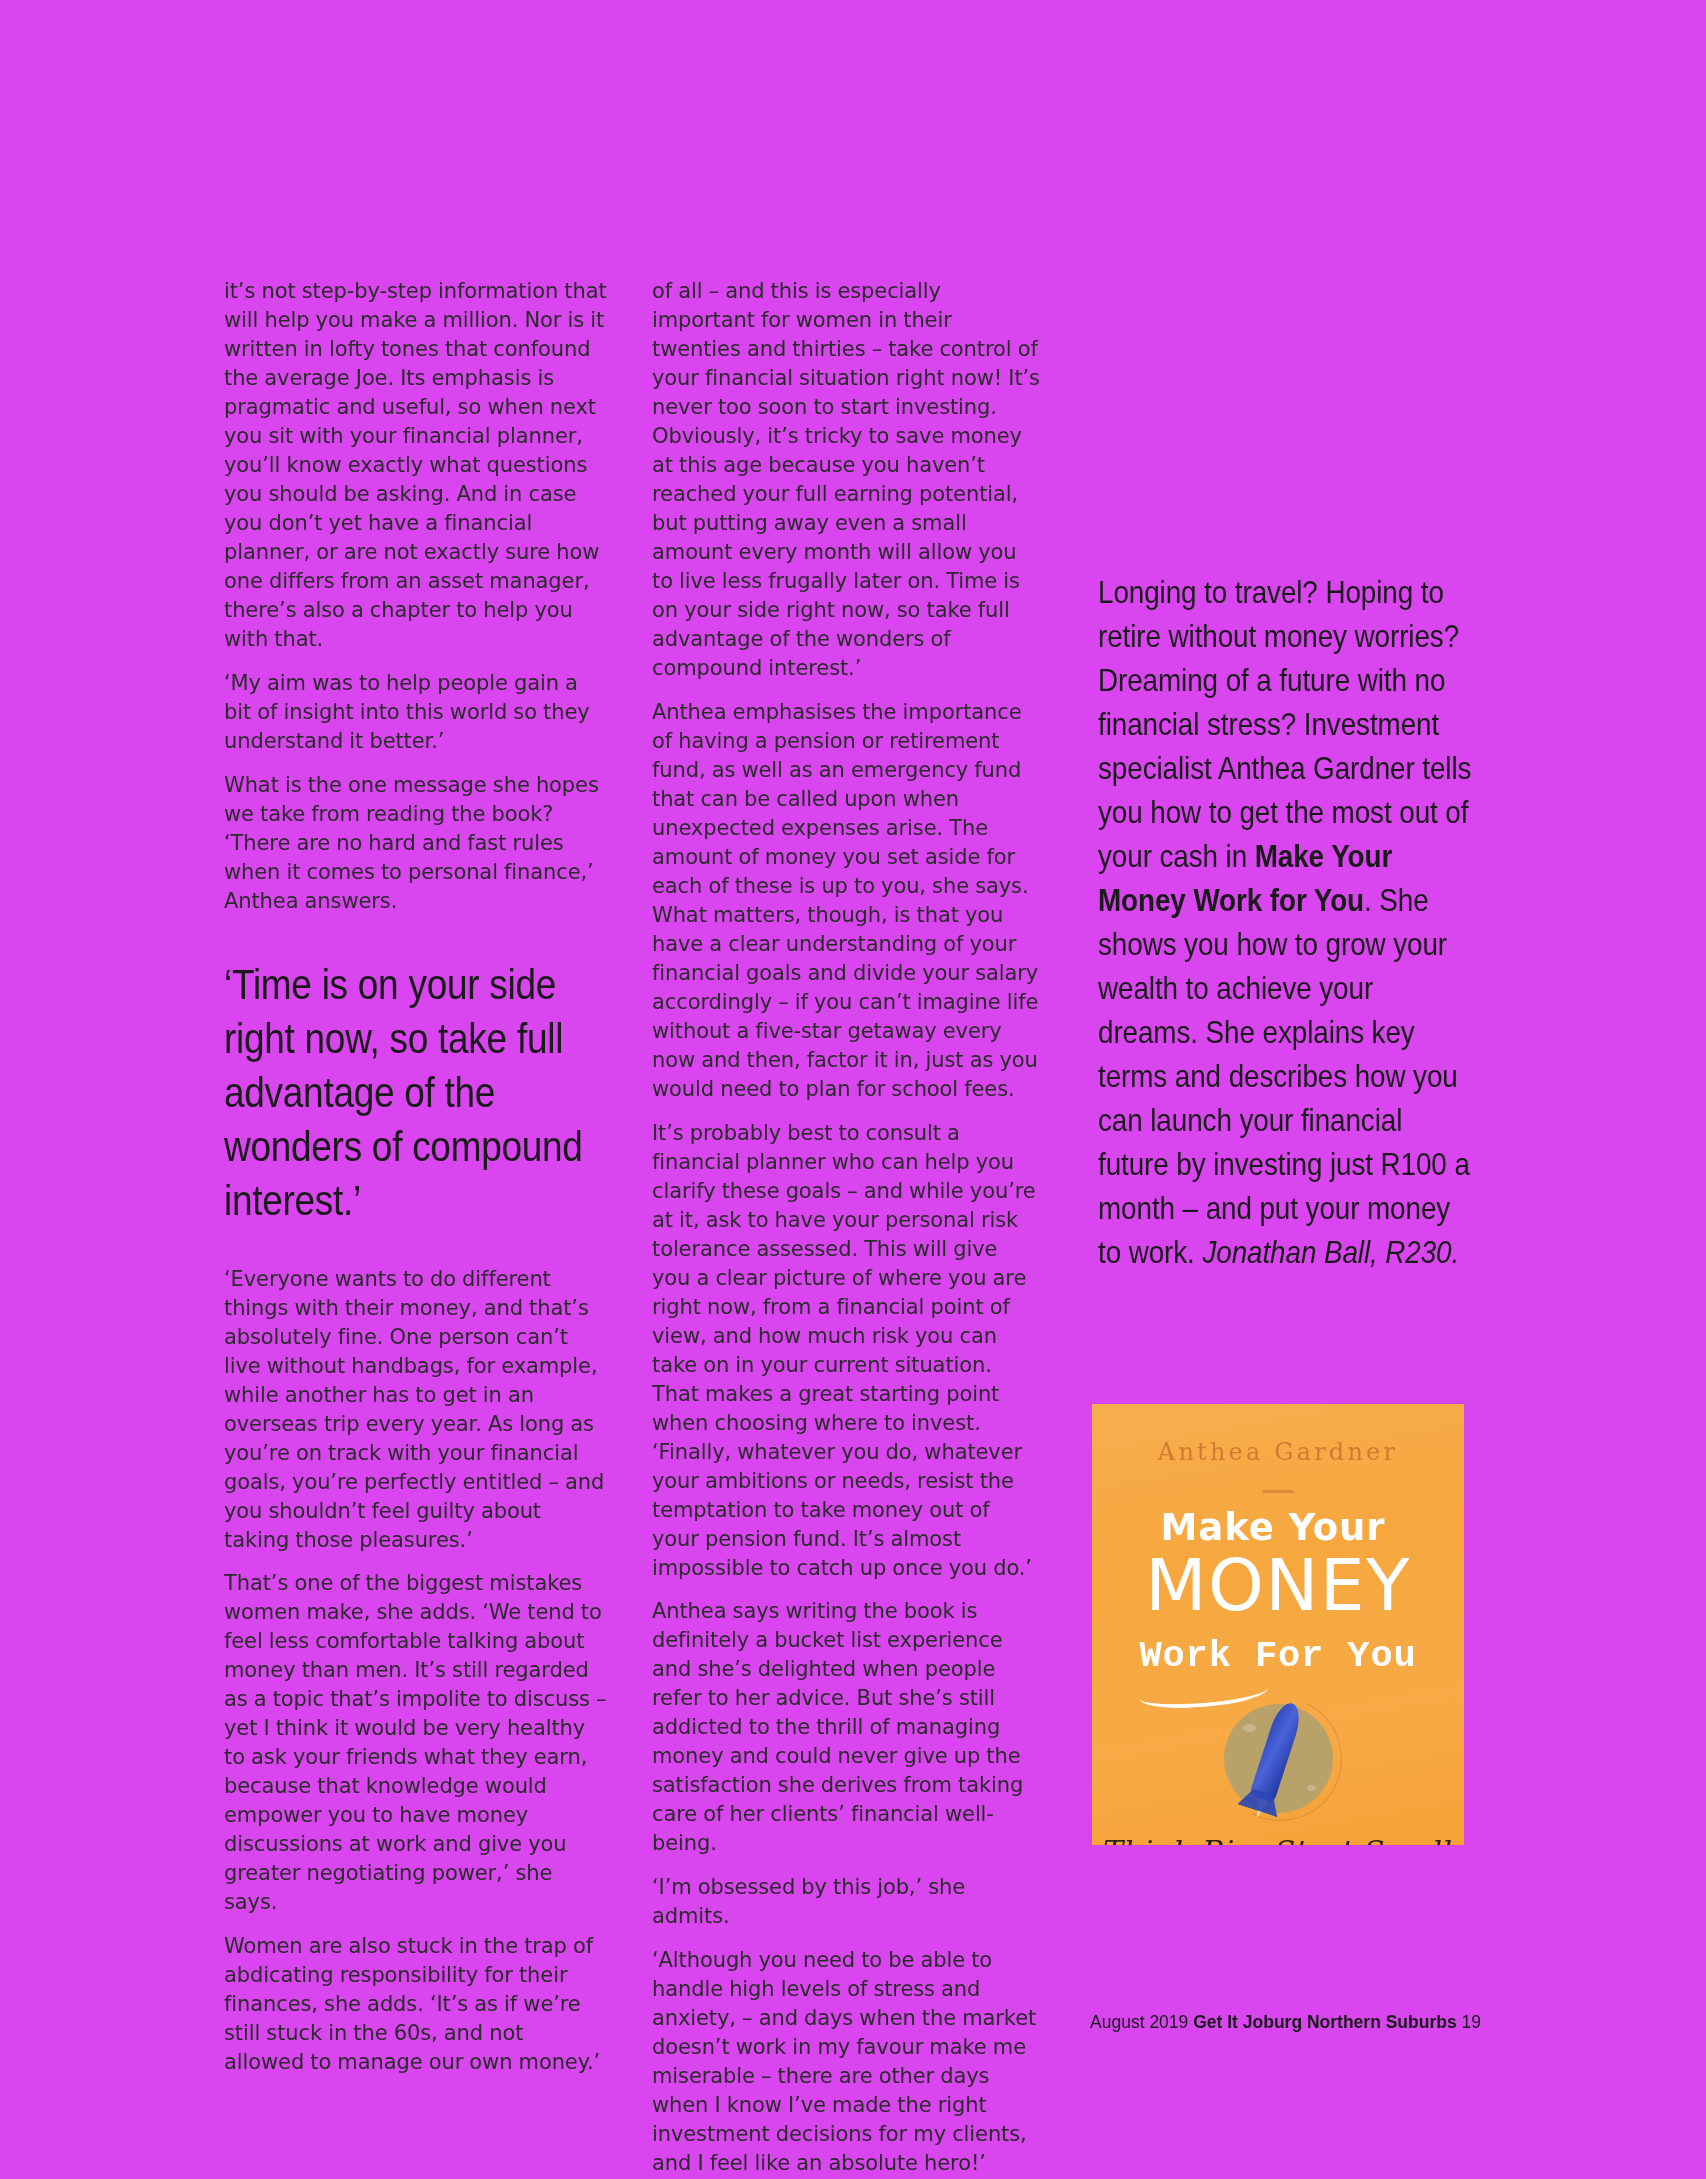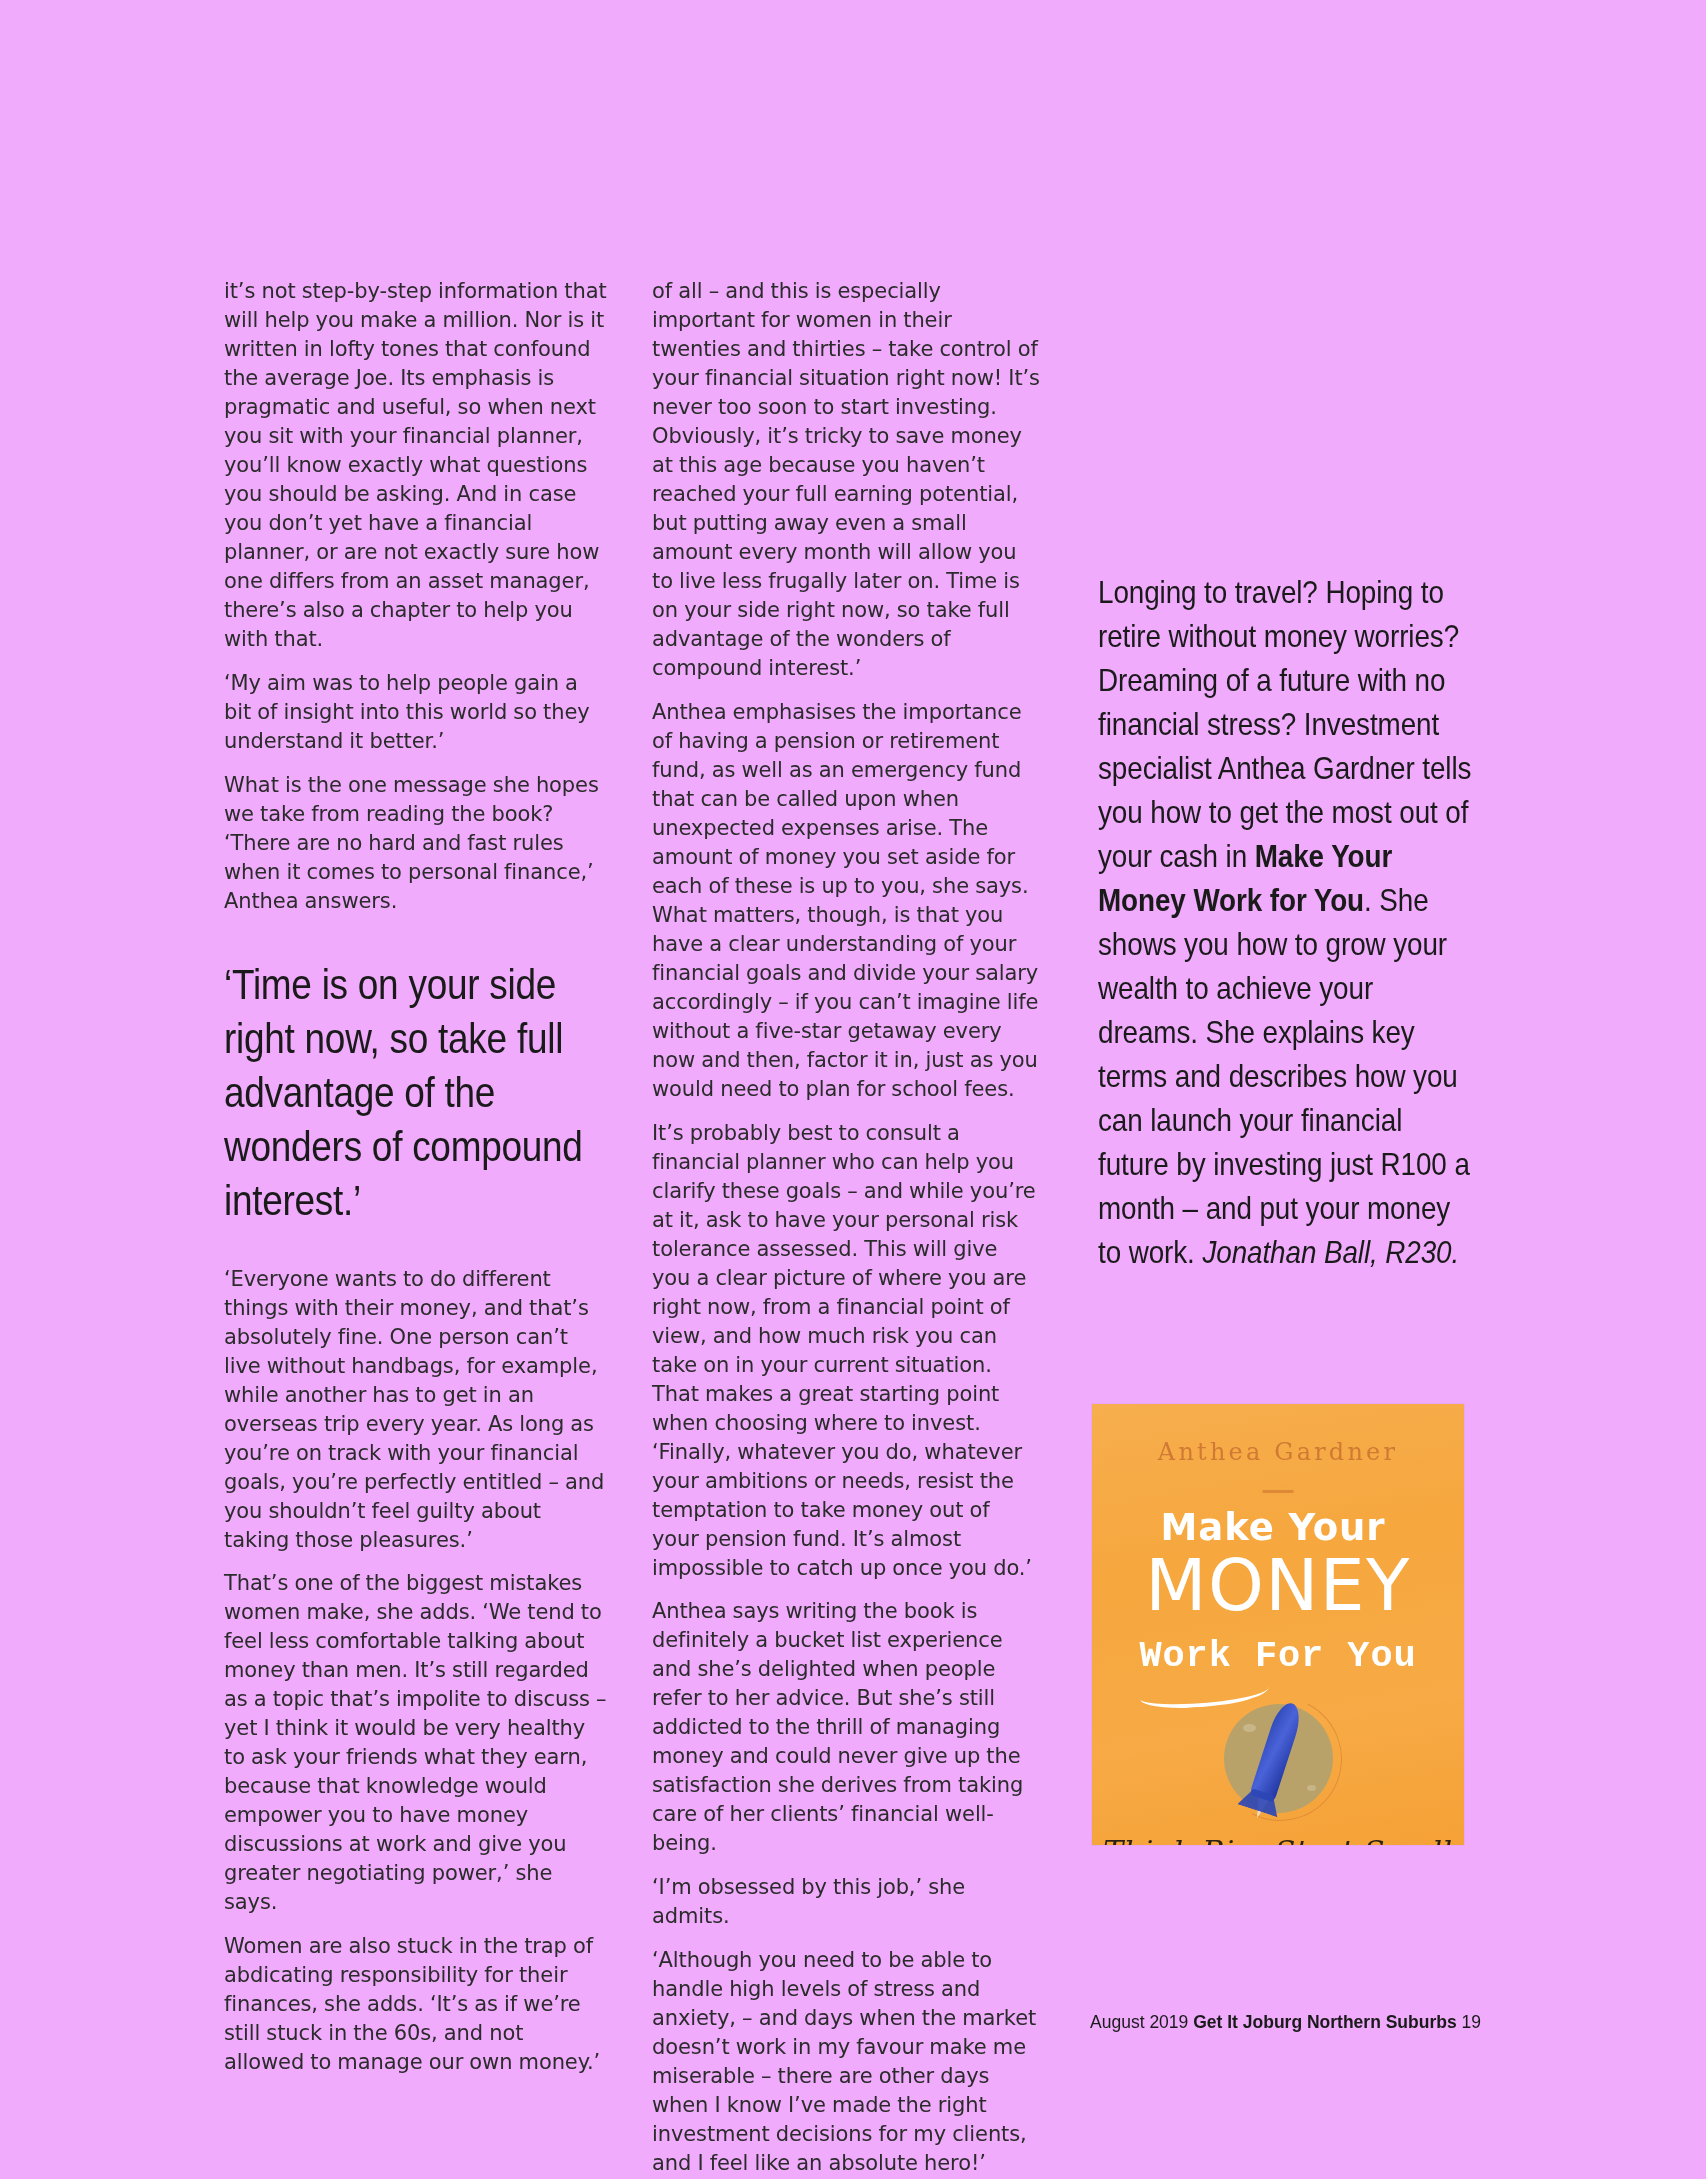--- a/index.html
+++ b/index.html
@@ -12,21 +12,21 @@
     height: 2179px;
     position: relative;
     font-family: "Liberation Sans", sans-serif;
     color: #231f20;
     overflow: hidden;
   }
 
   .page {
     position: absolute;
     inset: 0;
-    background: #f0abfc;
+    background: #d946ef;
   }
 
   
   .col {
     position: absolute;
     top: 277px;
   }
   .col-1 { left: 224px; width: 383px; }
   .col-2 { left: 652px; width: 388px; }
   .col-3 { left: 1098px; width: 374px; top: 570px; }

